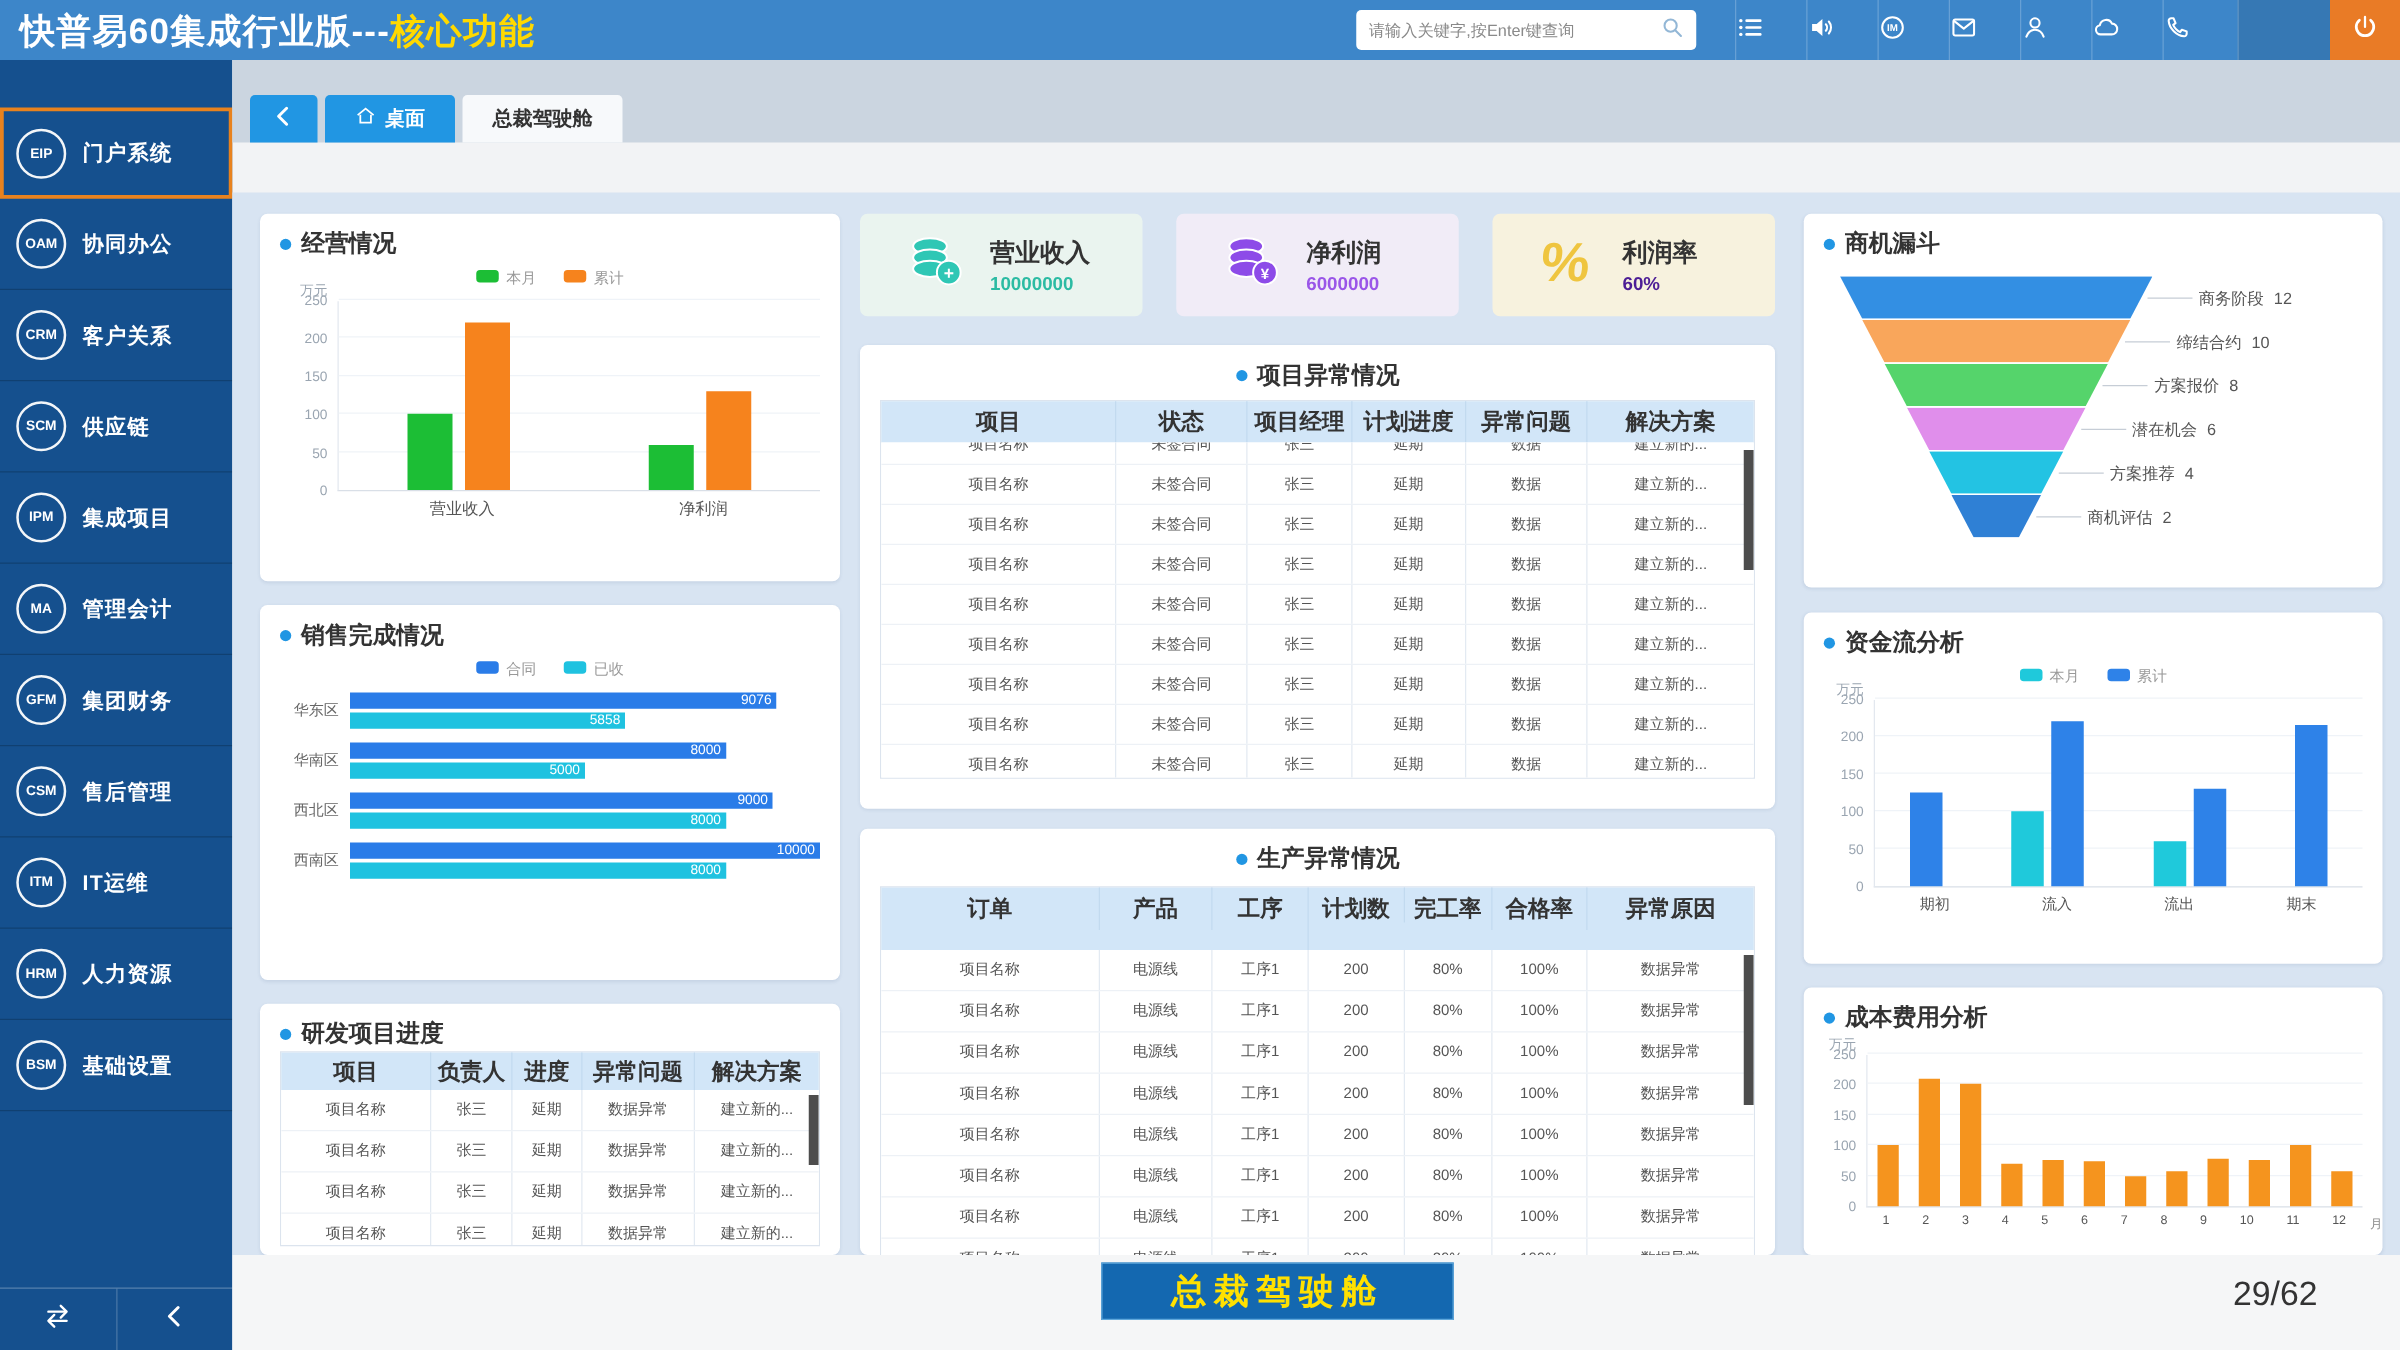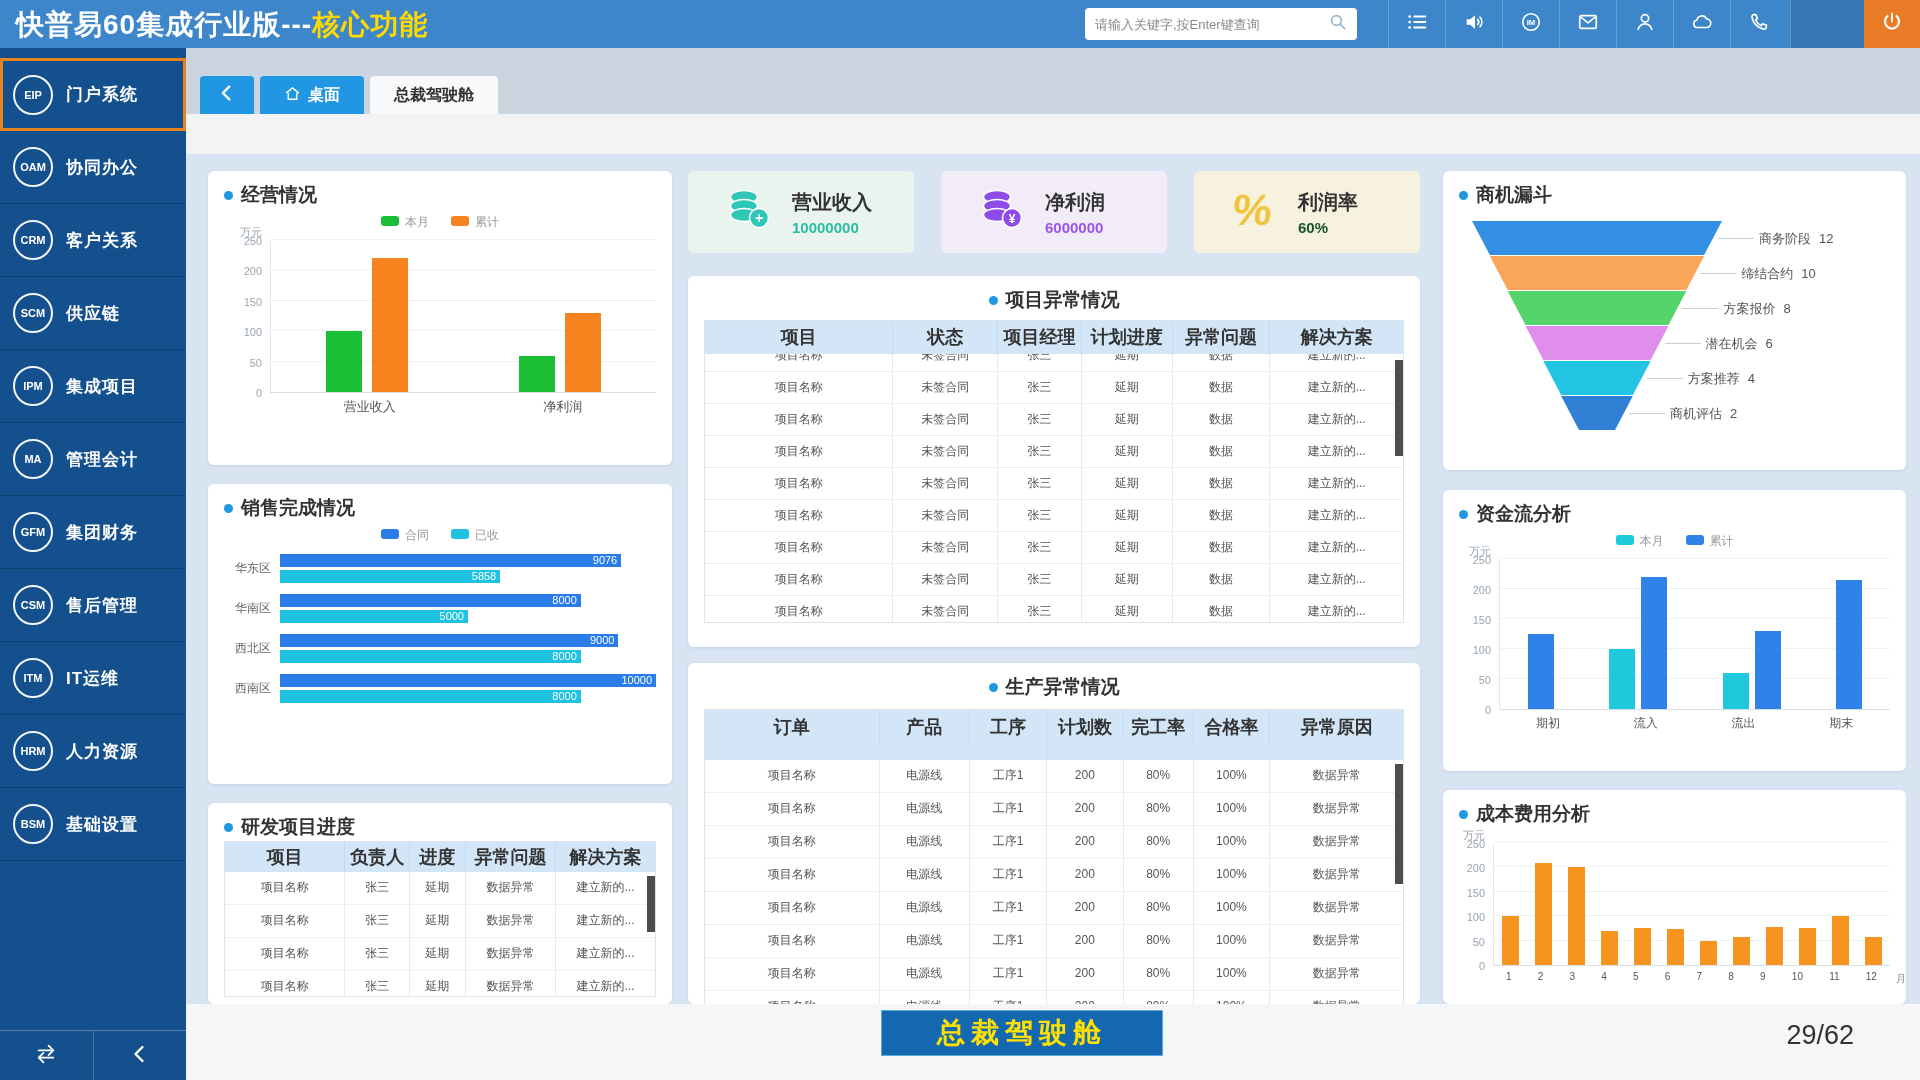--- a/index.html
+++ b/index.html
@@ -9,30 +9,30 @@
 
   
   #topbar { position:absolute; left:0; top:0; width:1920px; height:48px; background:#3D86C9; }
   .tb-title { position:absolute; left:16px; top:6px; font-size:28px; font-weight:bold; color:#fff; letter-spacing:1px; }
   .tb-title .accent { color:#FFD900; }
   .tb-search { position:absolute; left:1085px; top:8px; width:272px; height:32px; background:#fff; border-radius:4px;
     display:flex; align-items:center; padding:0 10px; }
   .tb-search input { flex:1; border:none; outline:none; font-size:13px; color:#333; background:transparent; }
   .tb-search input::placeholder { color:#8a8a8a; }
   #tb-icons { position:absolute; left:1388px; top:0; height:48px; display:flex; }
-  .tb-icon { width:57px; height:48px; display:flex; align-items:center; justify-content:center;
+  .tb-icon { width:57px; height:48px; display:flex; align-items:center; 
     border-left:1px solid rgba(255,255,255,.22); cursor:pointer; }
   .tb-avatar { position:absolute; left:1790px; top:0; width:74px; height:48px; background:rgba(0,0,0,.10);
     border-left:1px solid rgba(255,255,255,.22); }
   .tb-power { position:absolute; left:1864px; top:0; width:56px; height:48px; background:#E97B26;
     display:flex; align-items:center; justify-content:center; cursor:pointer; }
 
   
   #sidebar { position:absolute; left:0; top:48px; width:186px; height:1032px; background:#15508E; }
-  #sb-list { padding-top:10px; }
+  #sb-list { padding-top:10px;margin-top:28px; }
   .sb-item { height:73px; display:flex; align-items:center; padding-left:13px;
     border-bottom:1px solid rgba(0,0,0,.20); cursor:pointer; }
   .sb-item.active { border:3px solid #E8821E; padding-left:10px; }
   .sb-badge { width:40px; height:40px; border:2px solid rgba(255,255,255,.95); border-radius:50%;
     color:#fff; font-size:11px; font-weight:bold; display:flex; align-items:center; justify-content:center; flex:none; }
   .sb-label { margin-left:13px; color:#fff; font-size:17px; font-weight:bold; letter-spacing:1px; }
   #sb-footer { position:absolute; left:0; bottom:0; width:186px; height:50px;
     border-top:1px solid rgba(255,255,255,.28); display:flex; }
   .sb-half { flex:1; display:flex; align-items:center; justify-content:center; cursor:pointer; }
   .sb-half + .sb-half { border-left:1px solid rgba(255,255,255,.22); }
@@ -470,21 +470,21 @@
               <div class="kpi-label">净利润</div>
               <div class="kpi-value" style="color: rgb(154, 85, 232);">6000000</div>
             </div>
           </div>
           <div class="kpi" style="background: rgb(247, 242, 222);">
             <span class="kpi-icon"><svg width="50" height="50" viewBox="0 0 50 50">
                 <text x="25" y="40" font-size="44" font-weight="bold" fill="#EFC53F" text-anchor="middle" font-family="Liberation Sans, sans-serif" transform="skewX(-6)">%</text>
               </svg></span>
             <div>
               <div class="kpi-label">利润率</div>
-              <div class="kpi-value" style="color: #14532d;">60%</div>
+              <div class="kpi-value" style="color: #4c1d95;">60%</div>
             </div>
           </div>
         </div>
 
       <div class="panel" id="p-project">
         <div class="ptitle center">
             <span class="dot"></span>
             <span>项目异常情况</span>
           </div>
         <div id="table-project" style="margin-top:6px;">

